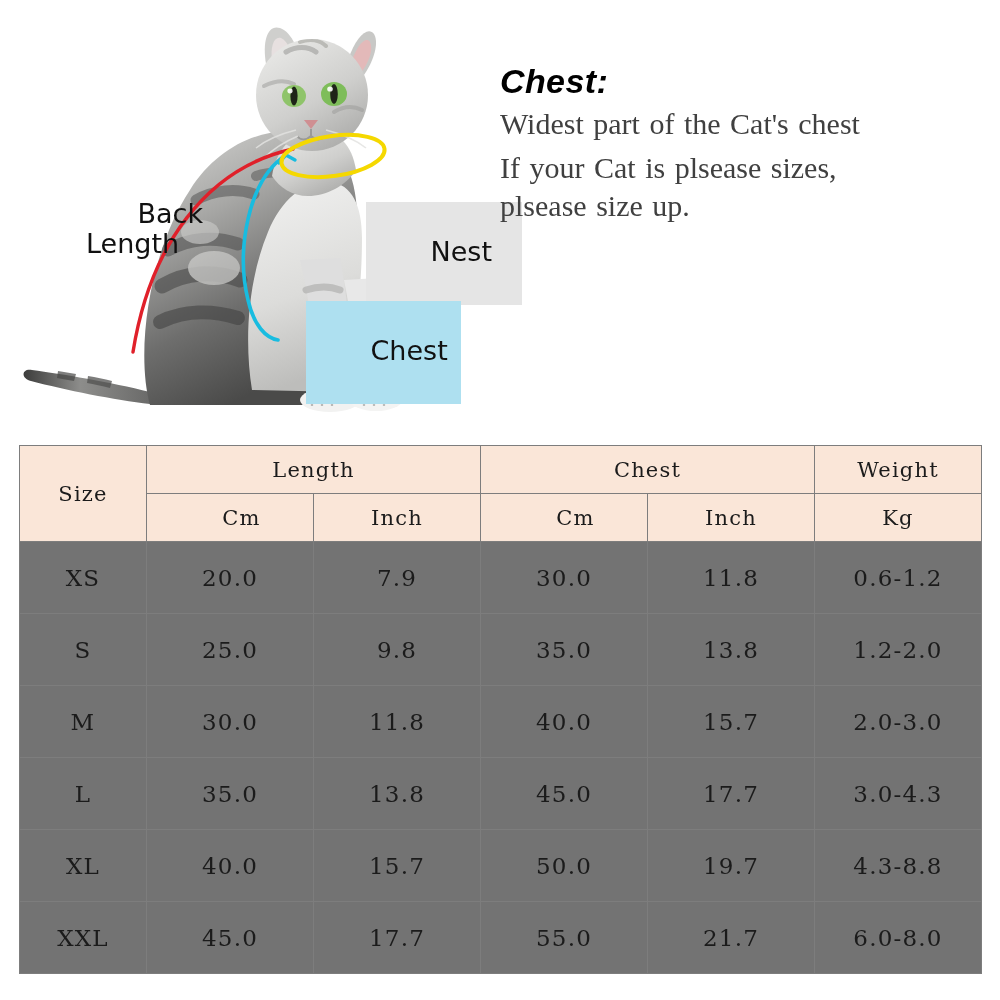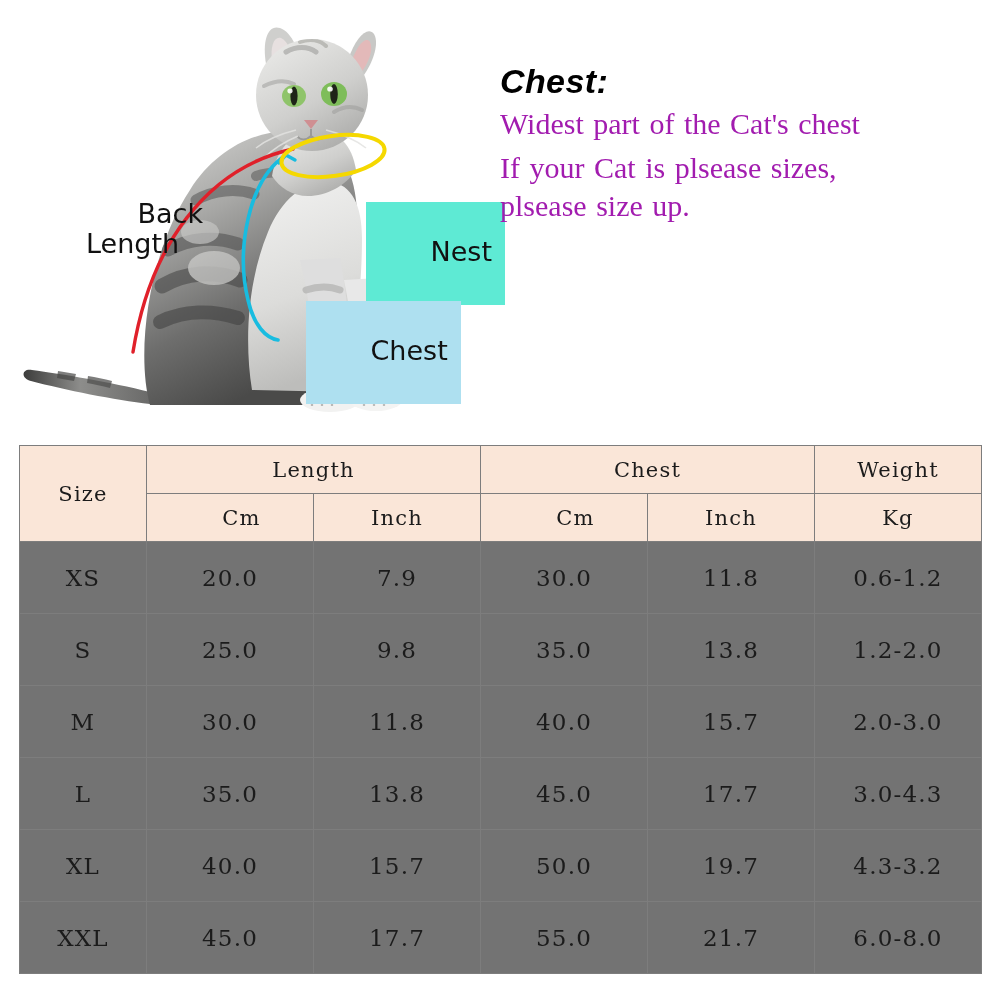--- a/index.html
+++ b/index.html
@@ -44,22 +44,22 @@
   }
   #label-back-length {
     left: 86px; top: 169px;
     font-size: 27px;
     text-align: left;
     background: transparent;
   }
   #label-nest {
     left: 366px; top: 202px;
     font-size: 27px;
-    background: #5eead4;
-    padding: 5px 13px 7px 13px;
+    background: #e5e5e5;
+    padding: 5px 30px 7px 13px;
   }
   #label-chest {
     left: 306px; top: 301px;
     font-size: 27px;
     background: #aee0f0;
     padding: 5px 13px 7px 13px;
   }
 
   
   #info-block {
@@ -72,21 +72,21 @@
     font-weight: bold;
     font-style: italic;
     font-size: 34px;
     color: #000000;
     margin: 0 0 6px 0;
     letter-spacing: 0.4px;
   }
   .info-body {
     font-family: "Liberation Serif", serif;
     font-size: 30px;
-    color: #a21caf;
+    color: #404040;
     margin: 0 0 10px 0;
     word-spacing: 2px;
     white-space: nowrap;
   }
   #note-heading { margin-top: 2px; }
   #note-line-1 { margin-bottom: 4px; }
   #note-line-2 { margin-bottom: 0; }
 
   
   #size-table-wrap {
@@ -312,21 +312,21 @@
         <td>45.0</td>
         <td>17.7</td>
         <td>3.0-4.3</td>
       </tr>
       <tr>
         <td class="size-cell">XL</td>
         <td>40.0</td>
         <td>15.7</td>
         <td>50.0</td>
         <td>19.7</td>
-        <td>4.3-3.2</td>
+        <td>4.3-8.8</td>
       </tr>
       <tr>
         <td class="size-cell">XXL</td>
         <td>45.0</td>
         <td>17.7</td>
         <td>55.0</td>
         <td>21.7</td>
         <td>6.0-8.0</td>
       </tr>
     </tbody>

